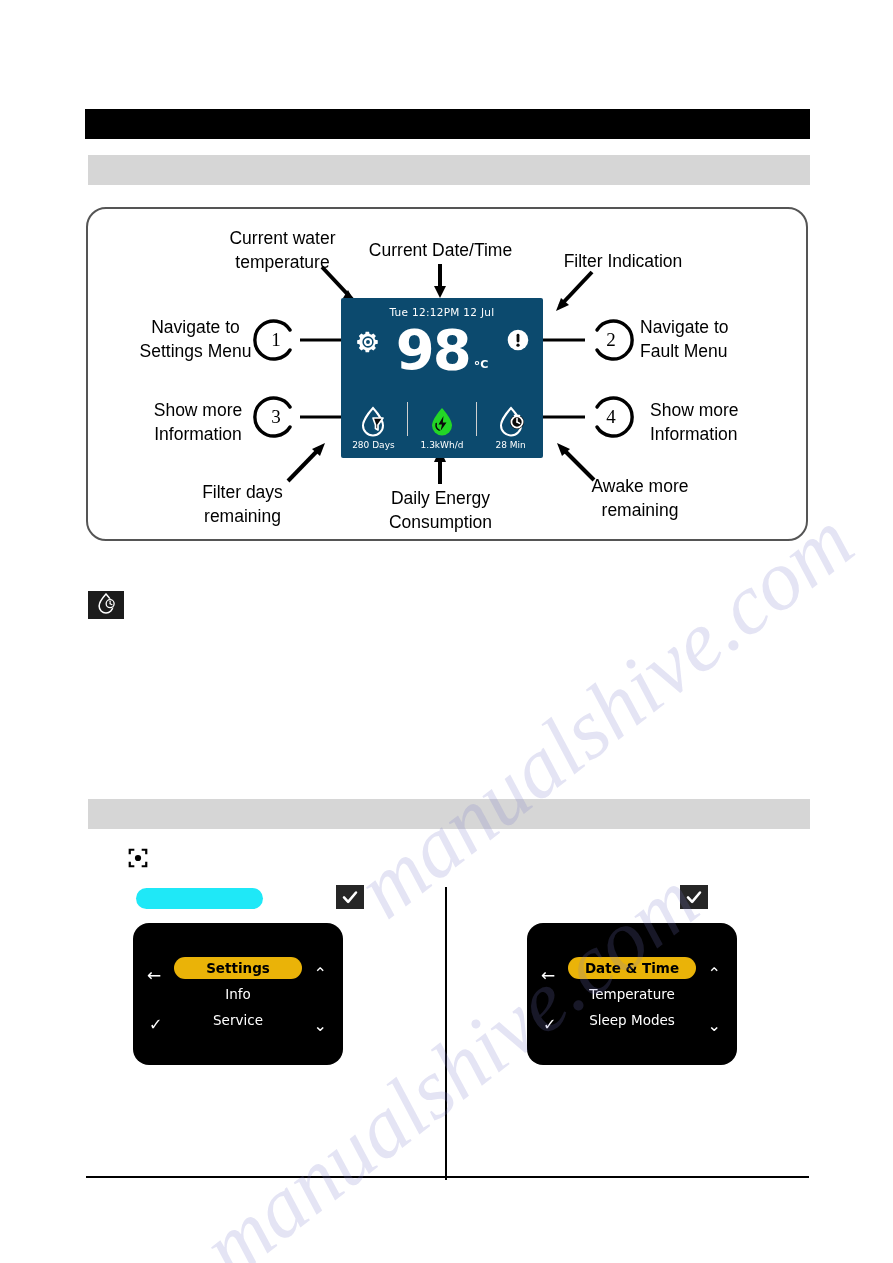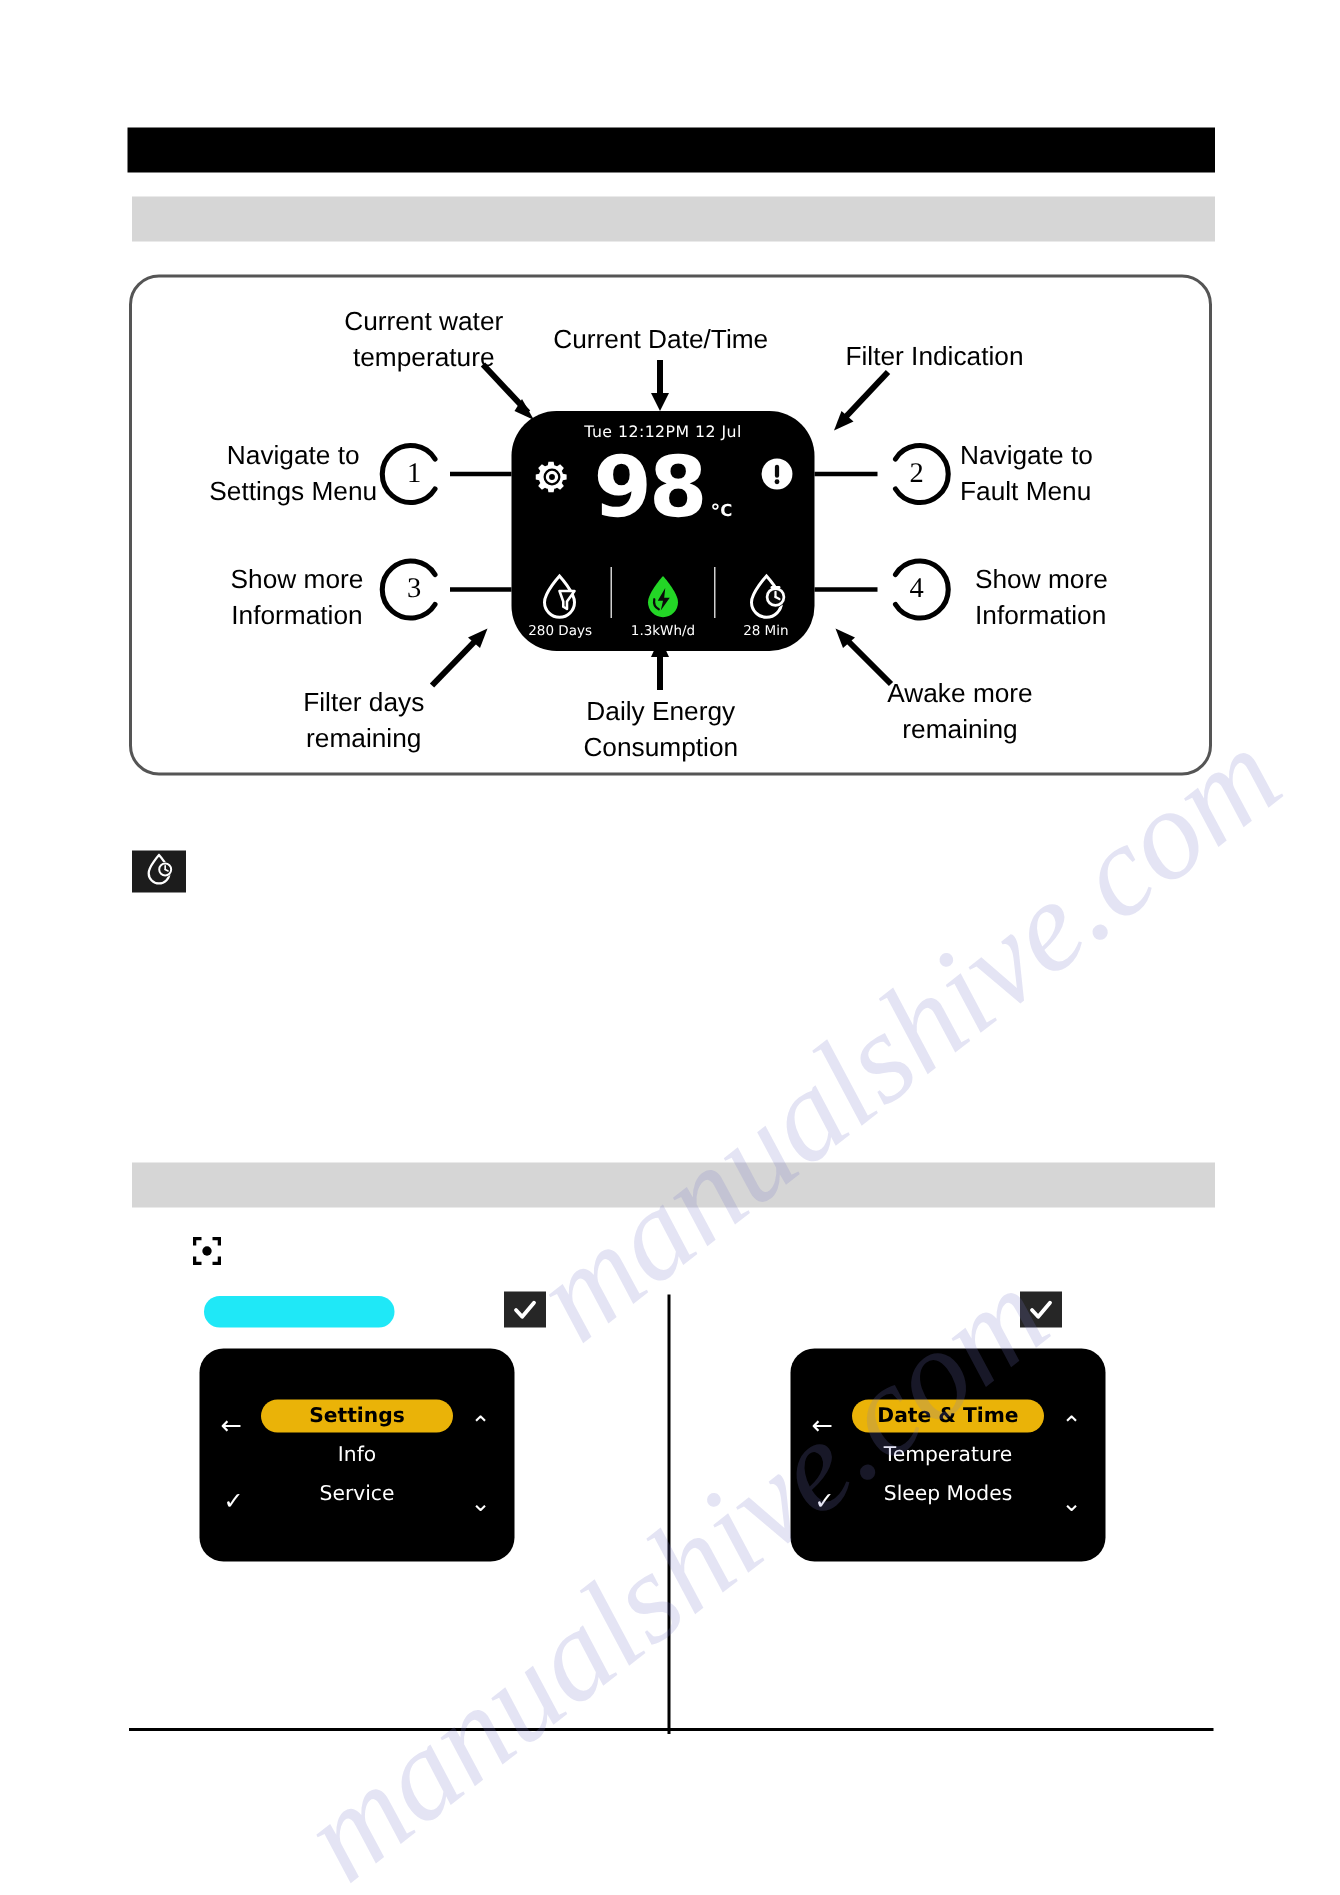--- a/index.html
+++ b/index.html
@@ -2,21 +2,21 @@
 <html><head>
 <meta charset="utf-8">
 <style>
   * { box-sizing: border-box; margin: 0; padding: 0; }
   html, body {
     width: 893px; height: 1263px;
     background: #ffffff;
     font-family: "Liberation Sans", sans-serif;
     overflow: hidden;
   }
-  .page { position: relative; width: 893px; height: 938px; background: #fff; }
+  .page { position: relative; width: 893px; height: 938px; background: #fff; margin-top: 24px; }
 
   
   .watermark {
     position: absolute; left: 0; top: 0; width: 893px; height: 1263px;
     pointer-events: none; z-index: 40;
   }
   .wm-text {
     position: absolute;
     font-family: "Liberation Serif", serif;
     color: rgba(120,120,200,0.20);
@@ -65,21 +65,21 @@
   .numcircle svg { position: absolute; left: 0; top: 0; }
   .numcircle .num {
     position: absolute; left: 0; top: 0; width: 48px; height: 48px;
     display: flex; align-items: center; justify-content: center;
     font-size: 19px; color: #000; font-family: "Liberation Serif", serif;
   }
 
   
   .device {
     position: absolute; left: 341px; top: 274px; width: 202px; height: 160px;
-    background: #000000; border-radius: 30px; overflow: hidden;
+    background: #0c4a6e; border-radius: 2px; overflow: hidden;
   }
   .dev-datetime {
     position: absolute; left: 0; top: 8px; width: 100%;
     text-align: center; color: #fff; font-size: 10.5px;
     letter-spacing: 0.3px; font-family: "DejaVu Sans", sans-serif;
   }
   .dev-gear { position: absolute; left: 14px; top: 31px; width: 26px; height: 26px; }
   .dev-fault { position: absolute; right: 12px; top: 29px; width: 26px; height: 26px; }
   .dev-temp {
     position: absolute; left: 0; top: 24px; width: 100%;

